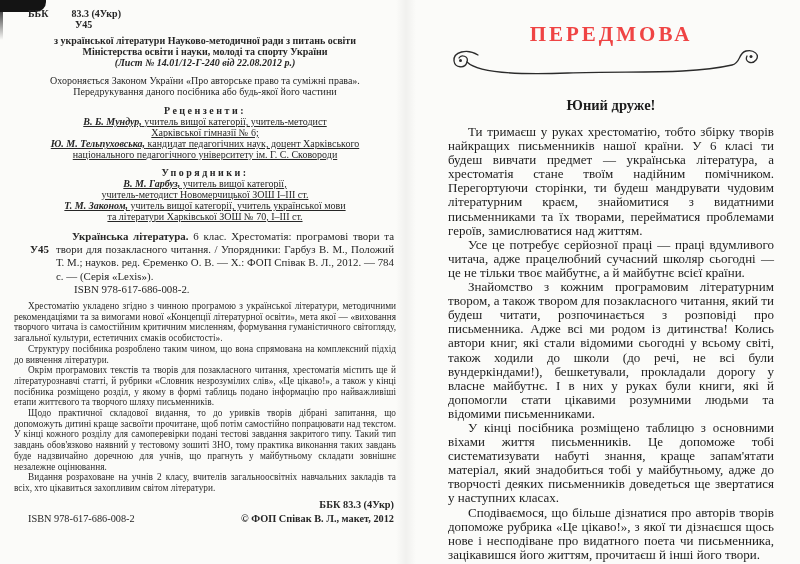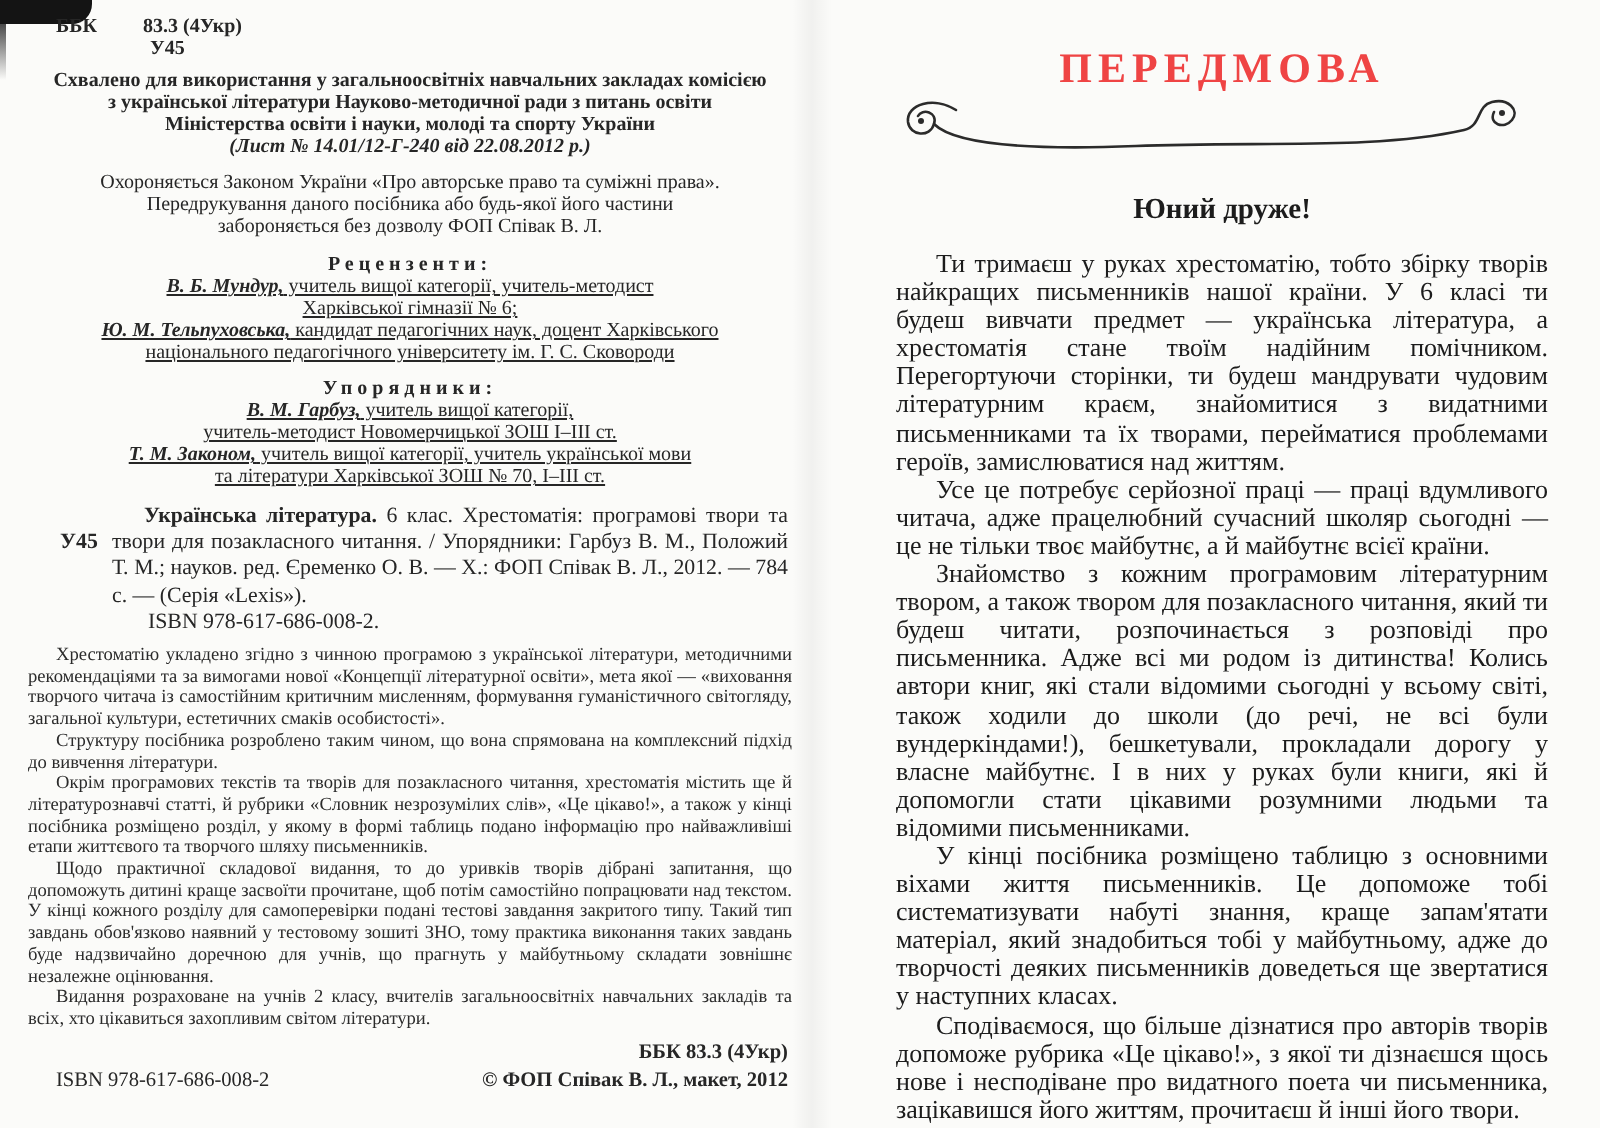--- a/index.html
+++ b/index.html
@@ -58,30 +58,28 @@
 <div class="corner-artifact"></div>
 <div class="gutter"></div>
 
 <section class="page left">
   <div class="bbk-row">
     <span>ББК</span><span class="bbk-val">83.3 (4Укр)</span>
   </div>
   <div class="bbk-code">У45</div>
 
   <div class="approval">
-    <div>Схвалено для використання у загальноосвітніх навчальних закладах комісією</div>
     <div>з української літератури Науково-методичної ради з питань освіти</div>
     <div>Міністерства освіти і науки, молоді та спорту України</div>
     <div class="approval-letter">(Лист № 14.01/12-Г-240 від 22.08.2012 р.)</div>
   </div>
 
   <div class="protection">
     <div>Охороняється Законом України «Про авторське право та суміжні права».</div>
     <div>Передрукування даного посібника або будь-якої його частини</div>
-    <div>забороняється без дозволу ФОП Співак В. Л.</div>
   </div>
 
   <div class="sec-heading">Рецензенти:</div>
   <div class="entry">
     <div class="entry-line"><span class="person">В. Б. Мундур,</span><span> учитель вищої категорії, учитель-методист</span></div>
     <div class="entry-line">Харківської гімназії № 6;</div>
   </div>
   <div class="entry">
     <div class="entry-line"><span class="person">Ю. М. Тельпуховська,</span><span> кандидат педагогічних наук, доцент Харківського</span></div>
     <div class="entry-line">національного педагогічного університету ім. Г. С. Сковороди</div>

